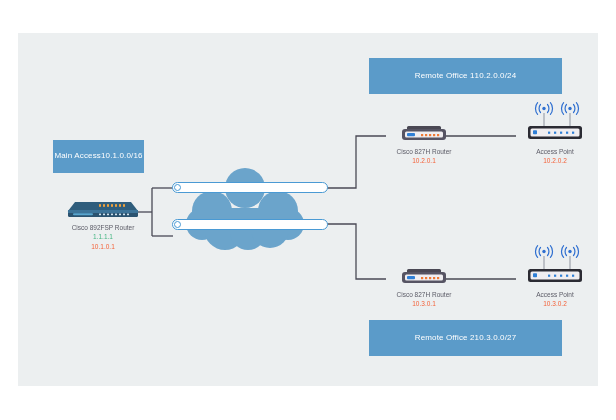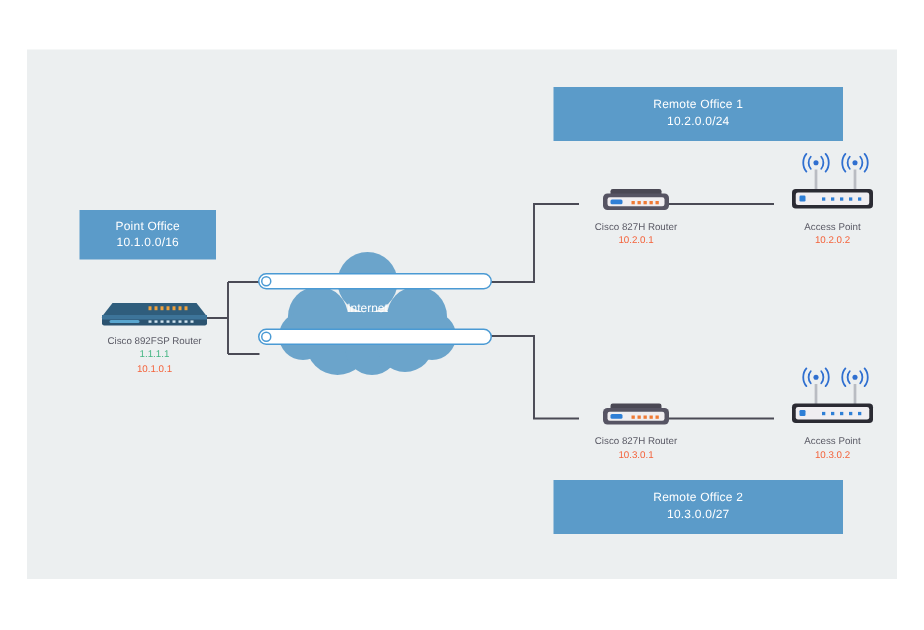--- a/index.html
+++ b/index.html
@@ -36,21 +36,21 @@
     height: 420px;
     overflow: visible;
   }
 
   
   .zone-box {
     position: absolute;
     background: #5b9bc9;
     color: #ffffff;
     display: flex;
-    flex-direction: column;
+    flex-direction: row;
     align-items: center;
     justify-content: center;
     line-height: 1.35;
     text-align: center;
   }
   .zone-box .zl {
     font-size: 8px;
     letter-spacing: 0.15px;
   }
   #zone-main {
@@ -158,21 +158,21 @@
 
       <path d="M434 136 L516 136"></path>
 
       <path d="M327 224 L356 224 L356 279 L386 279"></path>
 
       <path d="M434 279 L516 279"></path>
     </g>
   </svg>
 
   <div class="zone-box" id="zone-main">
-    <div class="zl">Point Office</div>
+    <div class="zl">Main Access</div>
     <div class="zl">10.1.0.0/16</div>
   </div>
 
   <div class="zone-box" id="zone-ro1">
     <div class="zl">Remote Office 1</div>
     <div class="zl">10.2.0.0/24</div>
   </div>
 
   <div class="zone-box" id="zone-ro2">
     <div class="zl">Remote Office 2</div>
@@ -185,21 +185,20 @@
       <circle cx="30" cy="45" r="20"></circle>
       <circle cx="96" cy="45" r="20"></circle>
       <circle cx="20" cy="58" r="16"></circle>
       <circle cx="106" cy="58" r="16"></circle>
       <circle cx="43" cy="63" r="21"></circle>
       <circle cx="66" cy="66" r="18"></circle>
       <circle cx="88" cy="63" r="19"></circle>
       <rect x="14" y="42" width="98" height="26"></rect>
     </g>
   </svg>
-  <div id="cloud-label">Internet</div>
 
   <div class="tunnel" id="tunnel-top"></div>
   <div class="tunnel" id="tunnel-bottom"></div>
 
   <div class="node" id="node-main-router">
     <svg width="74" height="22" viewBox="0 0 74 22" xmlns="http://www.w3.org/2000/svg">
       <path d="M9 4 L65 4 L72 13 L2 13 Z" fill="#2f5d7c"></path>
       <rect x="2" y="12" width="70" height="7" rx="1.5" fill="#2b5370"></rect>
       <rect x="2" y="12" width="70" height="3" fill="#3d7499"></rect>
       <rect x="7" y="15.3" width="20" height="2" rx="1" fill="#59a6cf"></rect>

